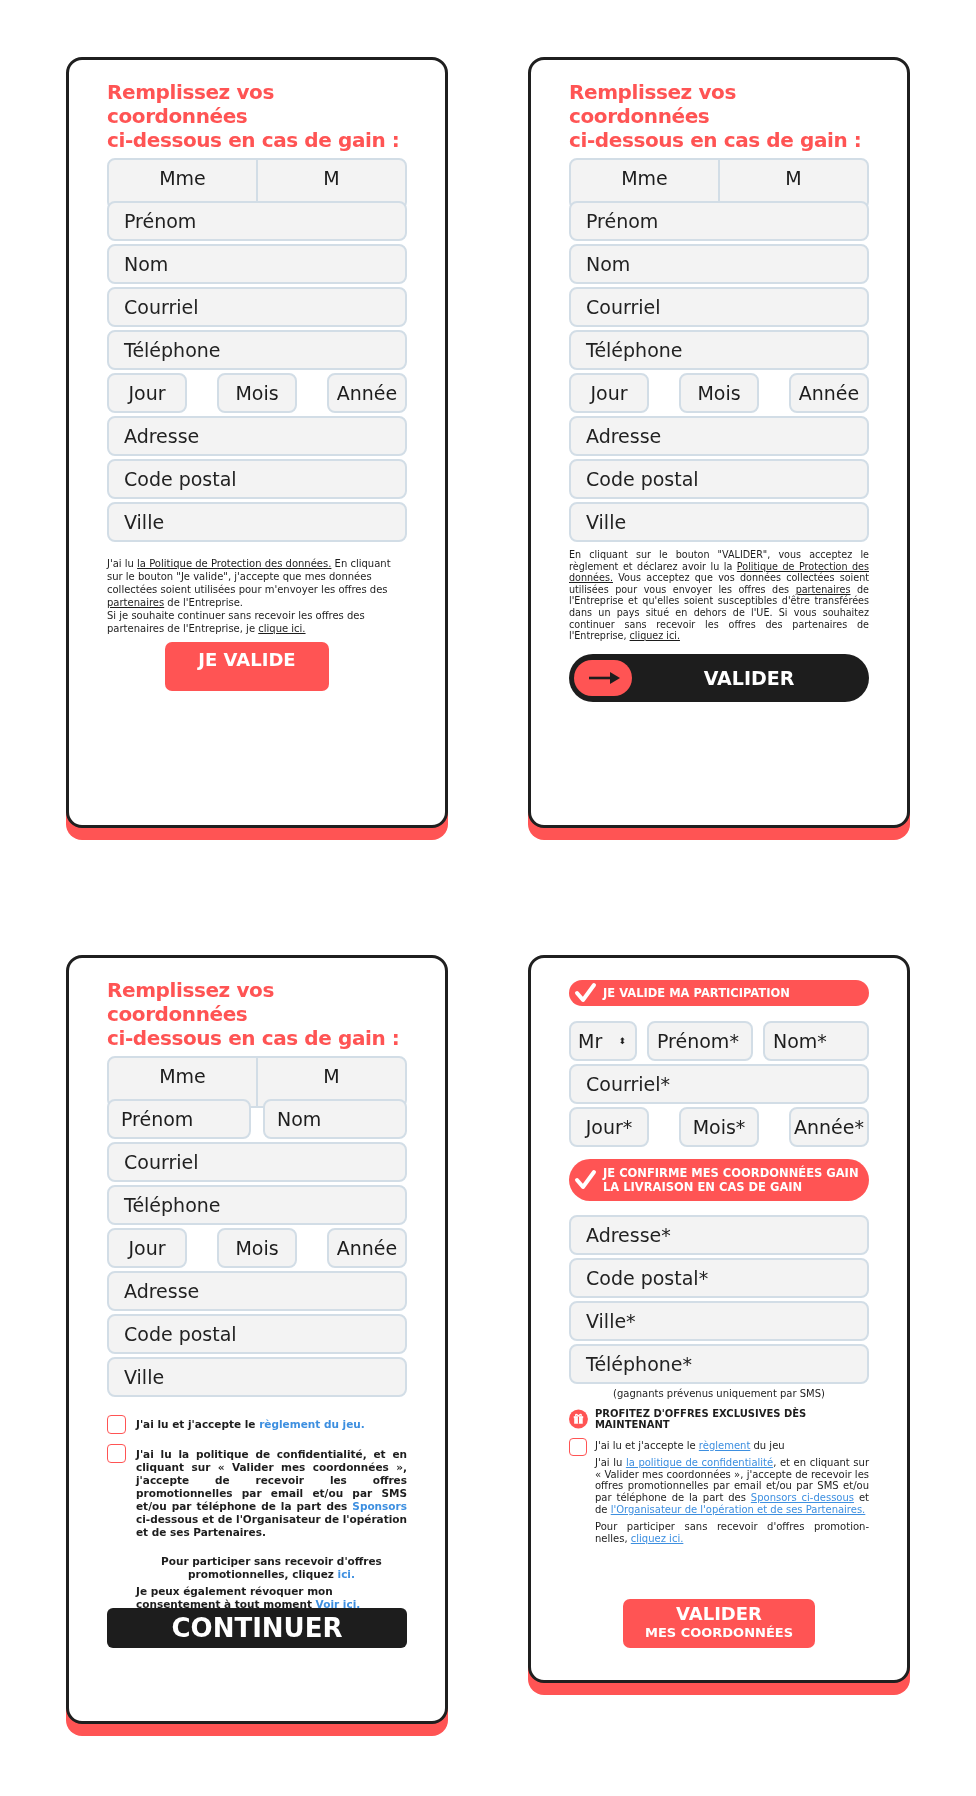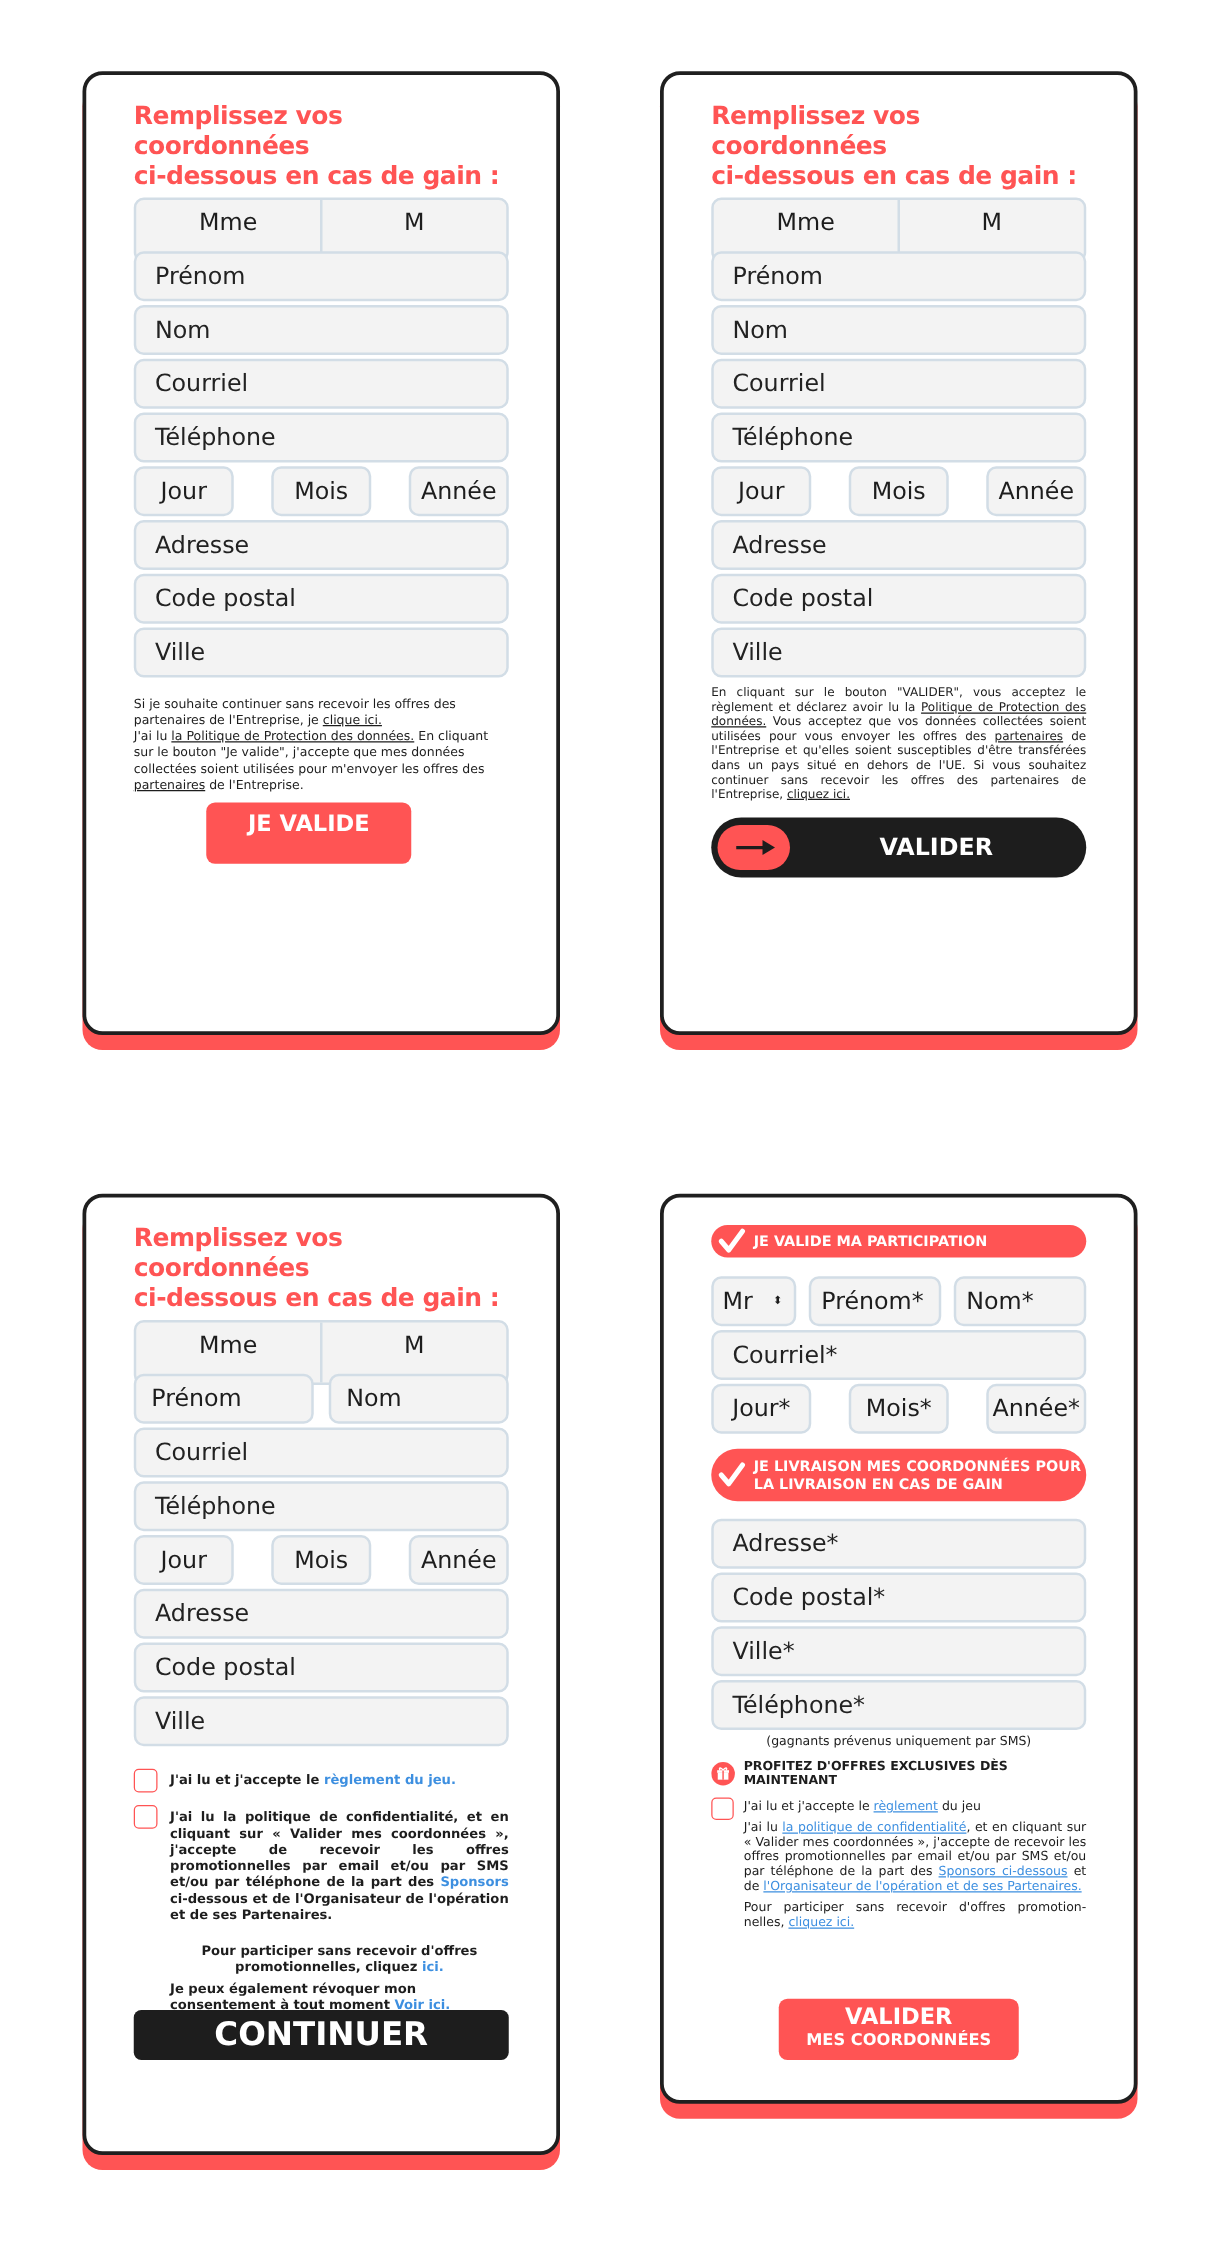--- a/index.html
+++ b/index.html
@@ -104,24 +104,24 @@
       <div class="box">Jour</div>
       <div class="box">Mois</div>
       <div class="box">Année</div>
     </div>
     <div class="field" style="top:356px;">Adresse</div>
     <div class="field" style="top:399px;">Code postal</div>
     <div class="field" style="top:442px;">Ville</div>
 
     <div class="legal" style="top:497px;">
       <div>
+        <span>J'ai lu </span><u>la Politique de Protection des données.</u><span> En cliquant sur le bouton "Je valide", j'accepte que mes données collectées soient utilisées pour m'envoyer les offres des </span><u>partenaires</u><span> de l'Entreprise.</span>
+      </div>
+      <div>
         <span>Si je souhaite continuer sans recevoir les offres des partenaires de l'Entreprise, je </span><u>clique ici.</u>
-      </div>
-      <div>
-        <span>J'ai lu </span><u>la Politique de Protection des données.</u><span> En cliquant sur le bouton "Je valide", j'accepte que mes données collectées soient utilisées pour m'envoyer les offres des </span><u>partenaires</u><span> de l'Entreprise.</span>
       </div>
     </div>
 
     <div class="btn-red" style="left:58px; width:164px; top:582px; height:49px; line-height:35px; font-size:18px;">JE VALIDE</div>
   </div>
 </div>
 
 <div class="card c2">
   <div class="inner">
     <div class="title">
@@ -232,21 +232,21 @@
       <div class="box">Jour*</div>
       <div class="box">Mois*</div>
       <div class="box">Année*</div>
     </div>
 
     <div class="pill" style="top:201px; height:42px; border-radius:21px; line-height:14px;">
       <svg width="30" height="26" viewBox="0 0 30 26" style="margin-left:2px;">
         <polyline points="6,13 12,20 23,5" fill="none" stroke="#fff" stroke-width="4" stroke-linecap="round" stroke-linejoin="round"></polyline>
       </svg>
       <div style="margin-left:2px;">
-        <div>JE LIVRAISON MES COORDONNÉES POUR</div>
+        <div>JE CONFIRME MES COORDONNÉES GAIN</div>
         <div>LA LIVRAISON EN CAS DE GAIN</div>
       </div>
     </div>
 
     <div class="field" style="top:257px;">Adresse*</div>
     <div class="field" style="top:300px;">Code postal*</div>
     <div class="field" style="top:343px;">Ville*</div>
     <div class="field" style="top:386px;">Téléphone*</div>
 
     <div style="position:absolute; left:0; right:0; top:429px; text-align:center; font-size:10px; line-height:13px;">(gagnants prévenus uniquement par SMS)</div>

